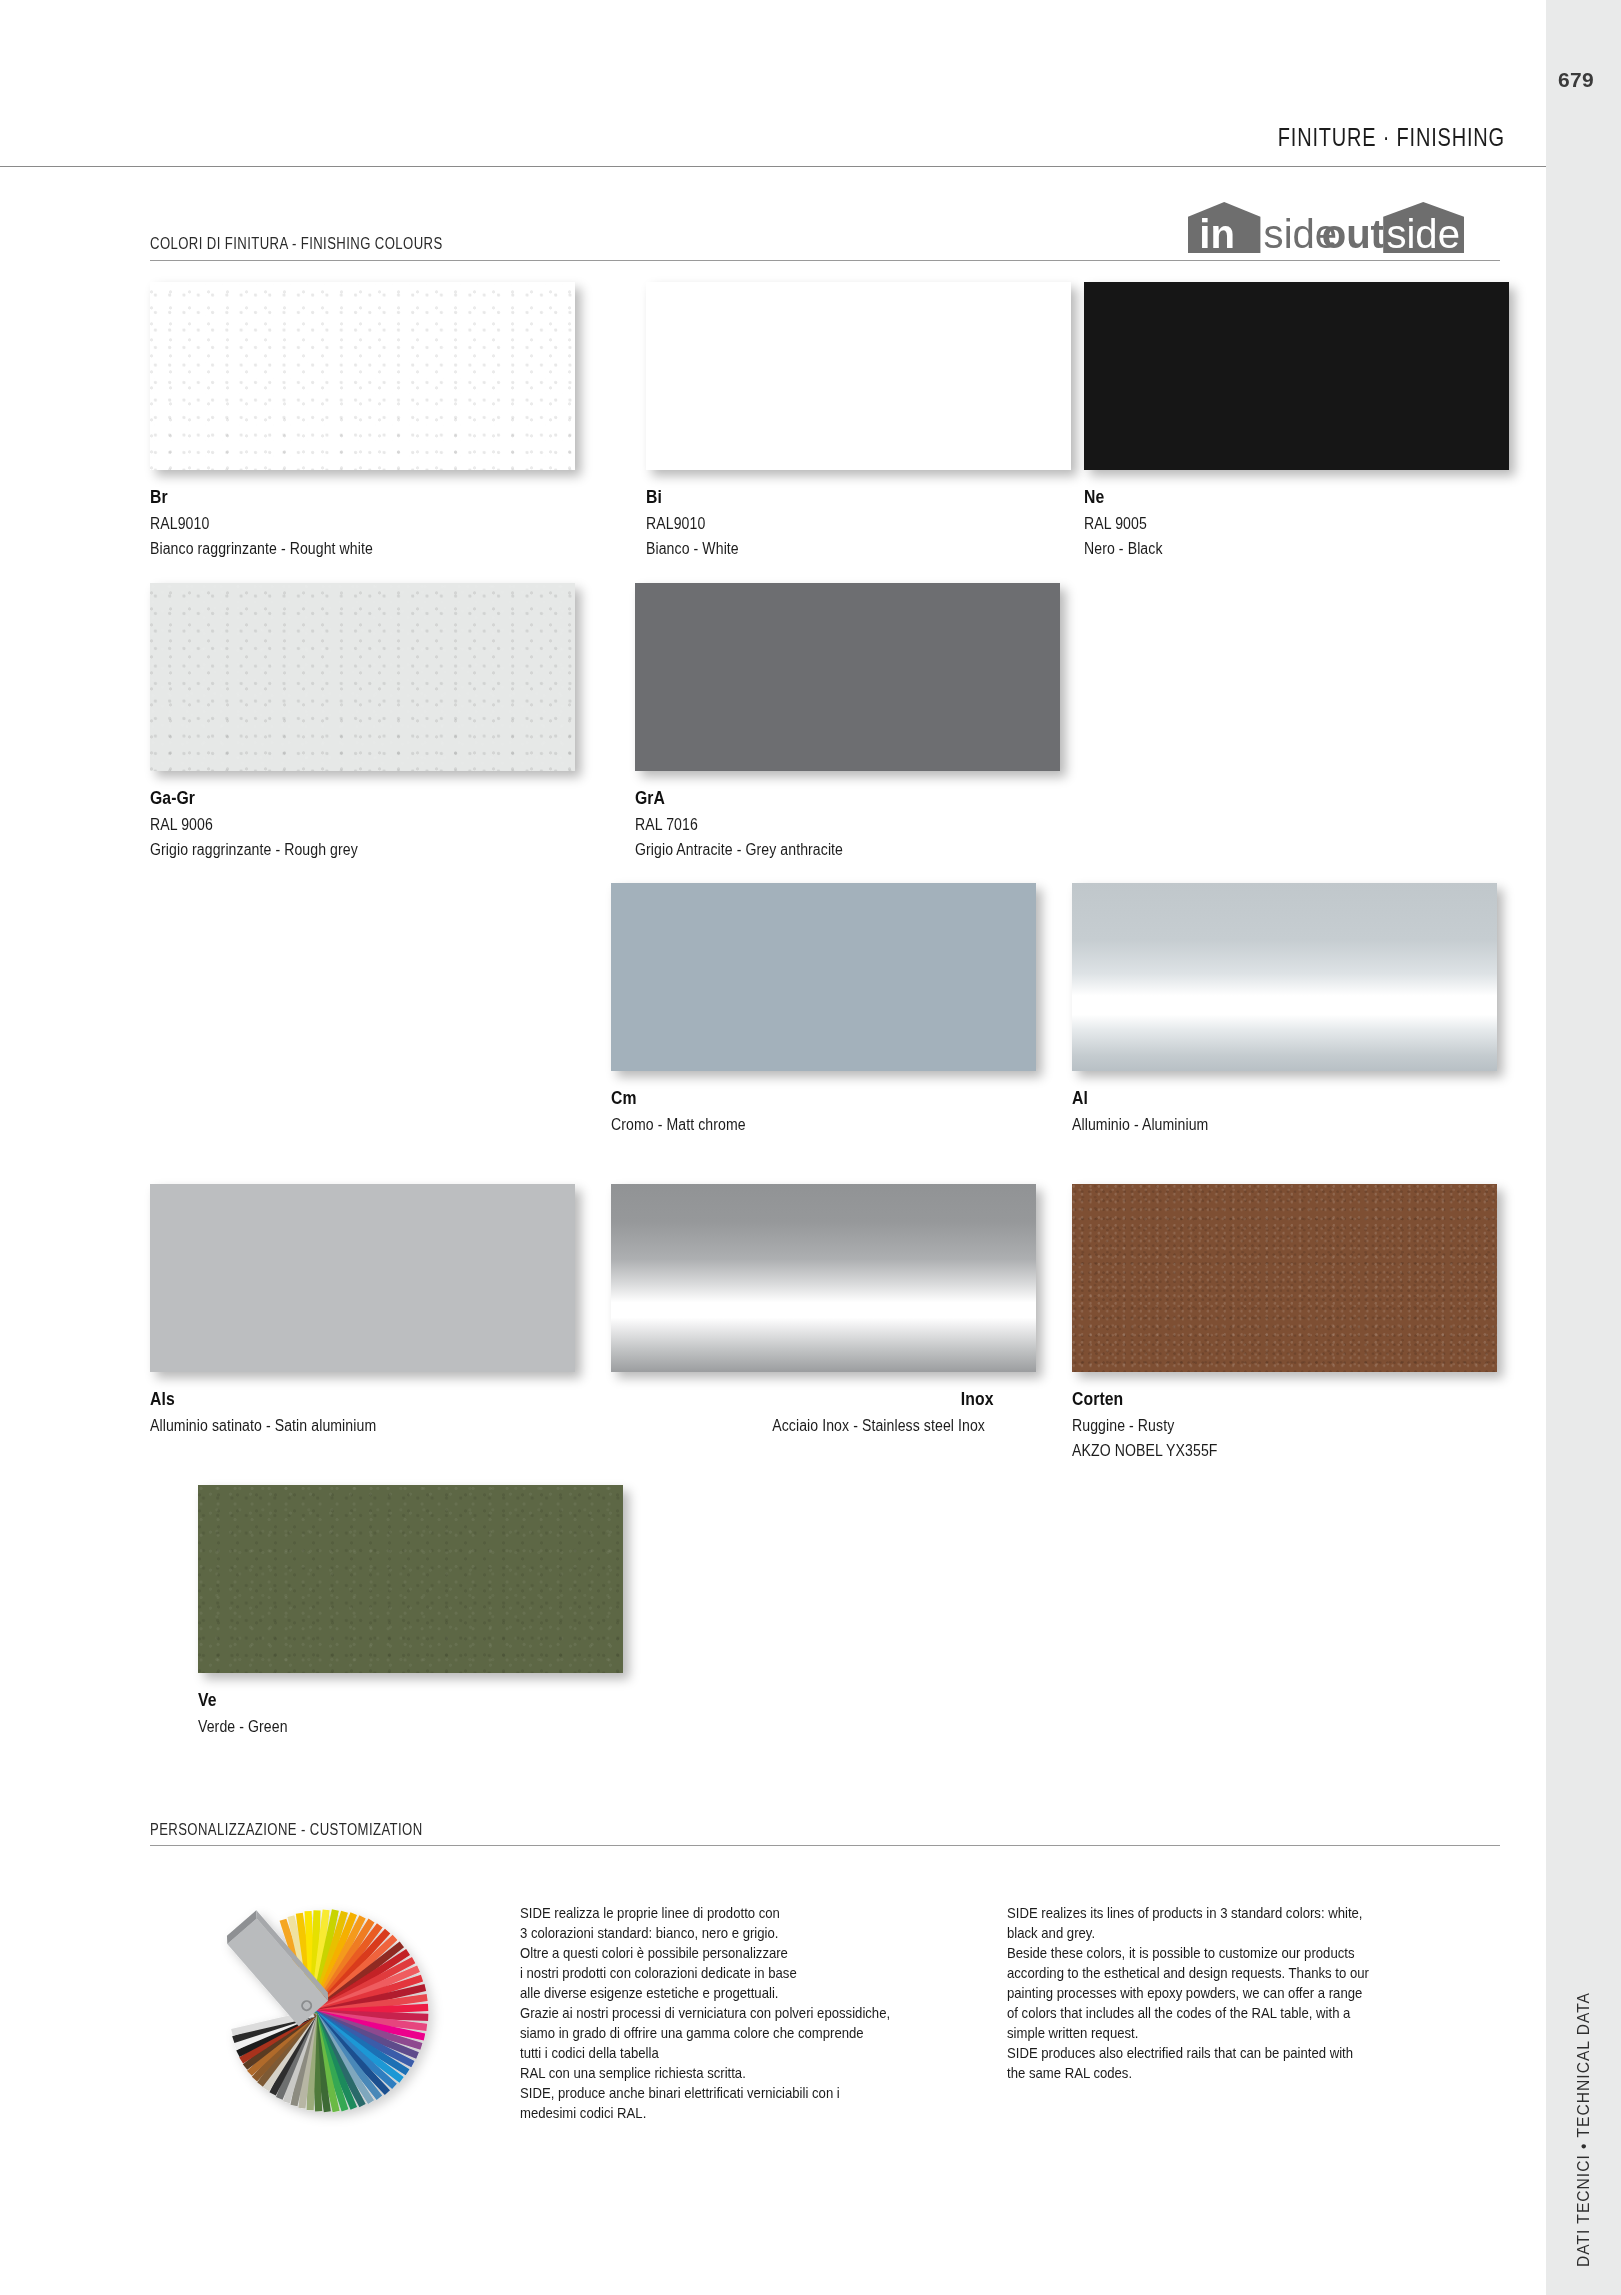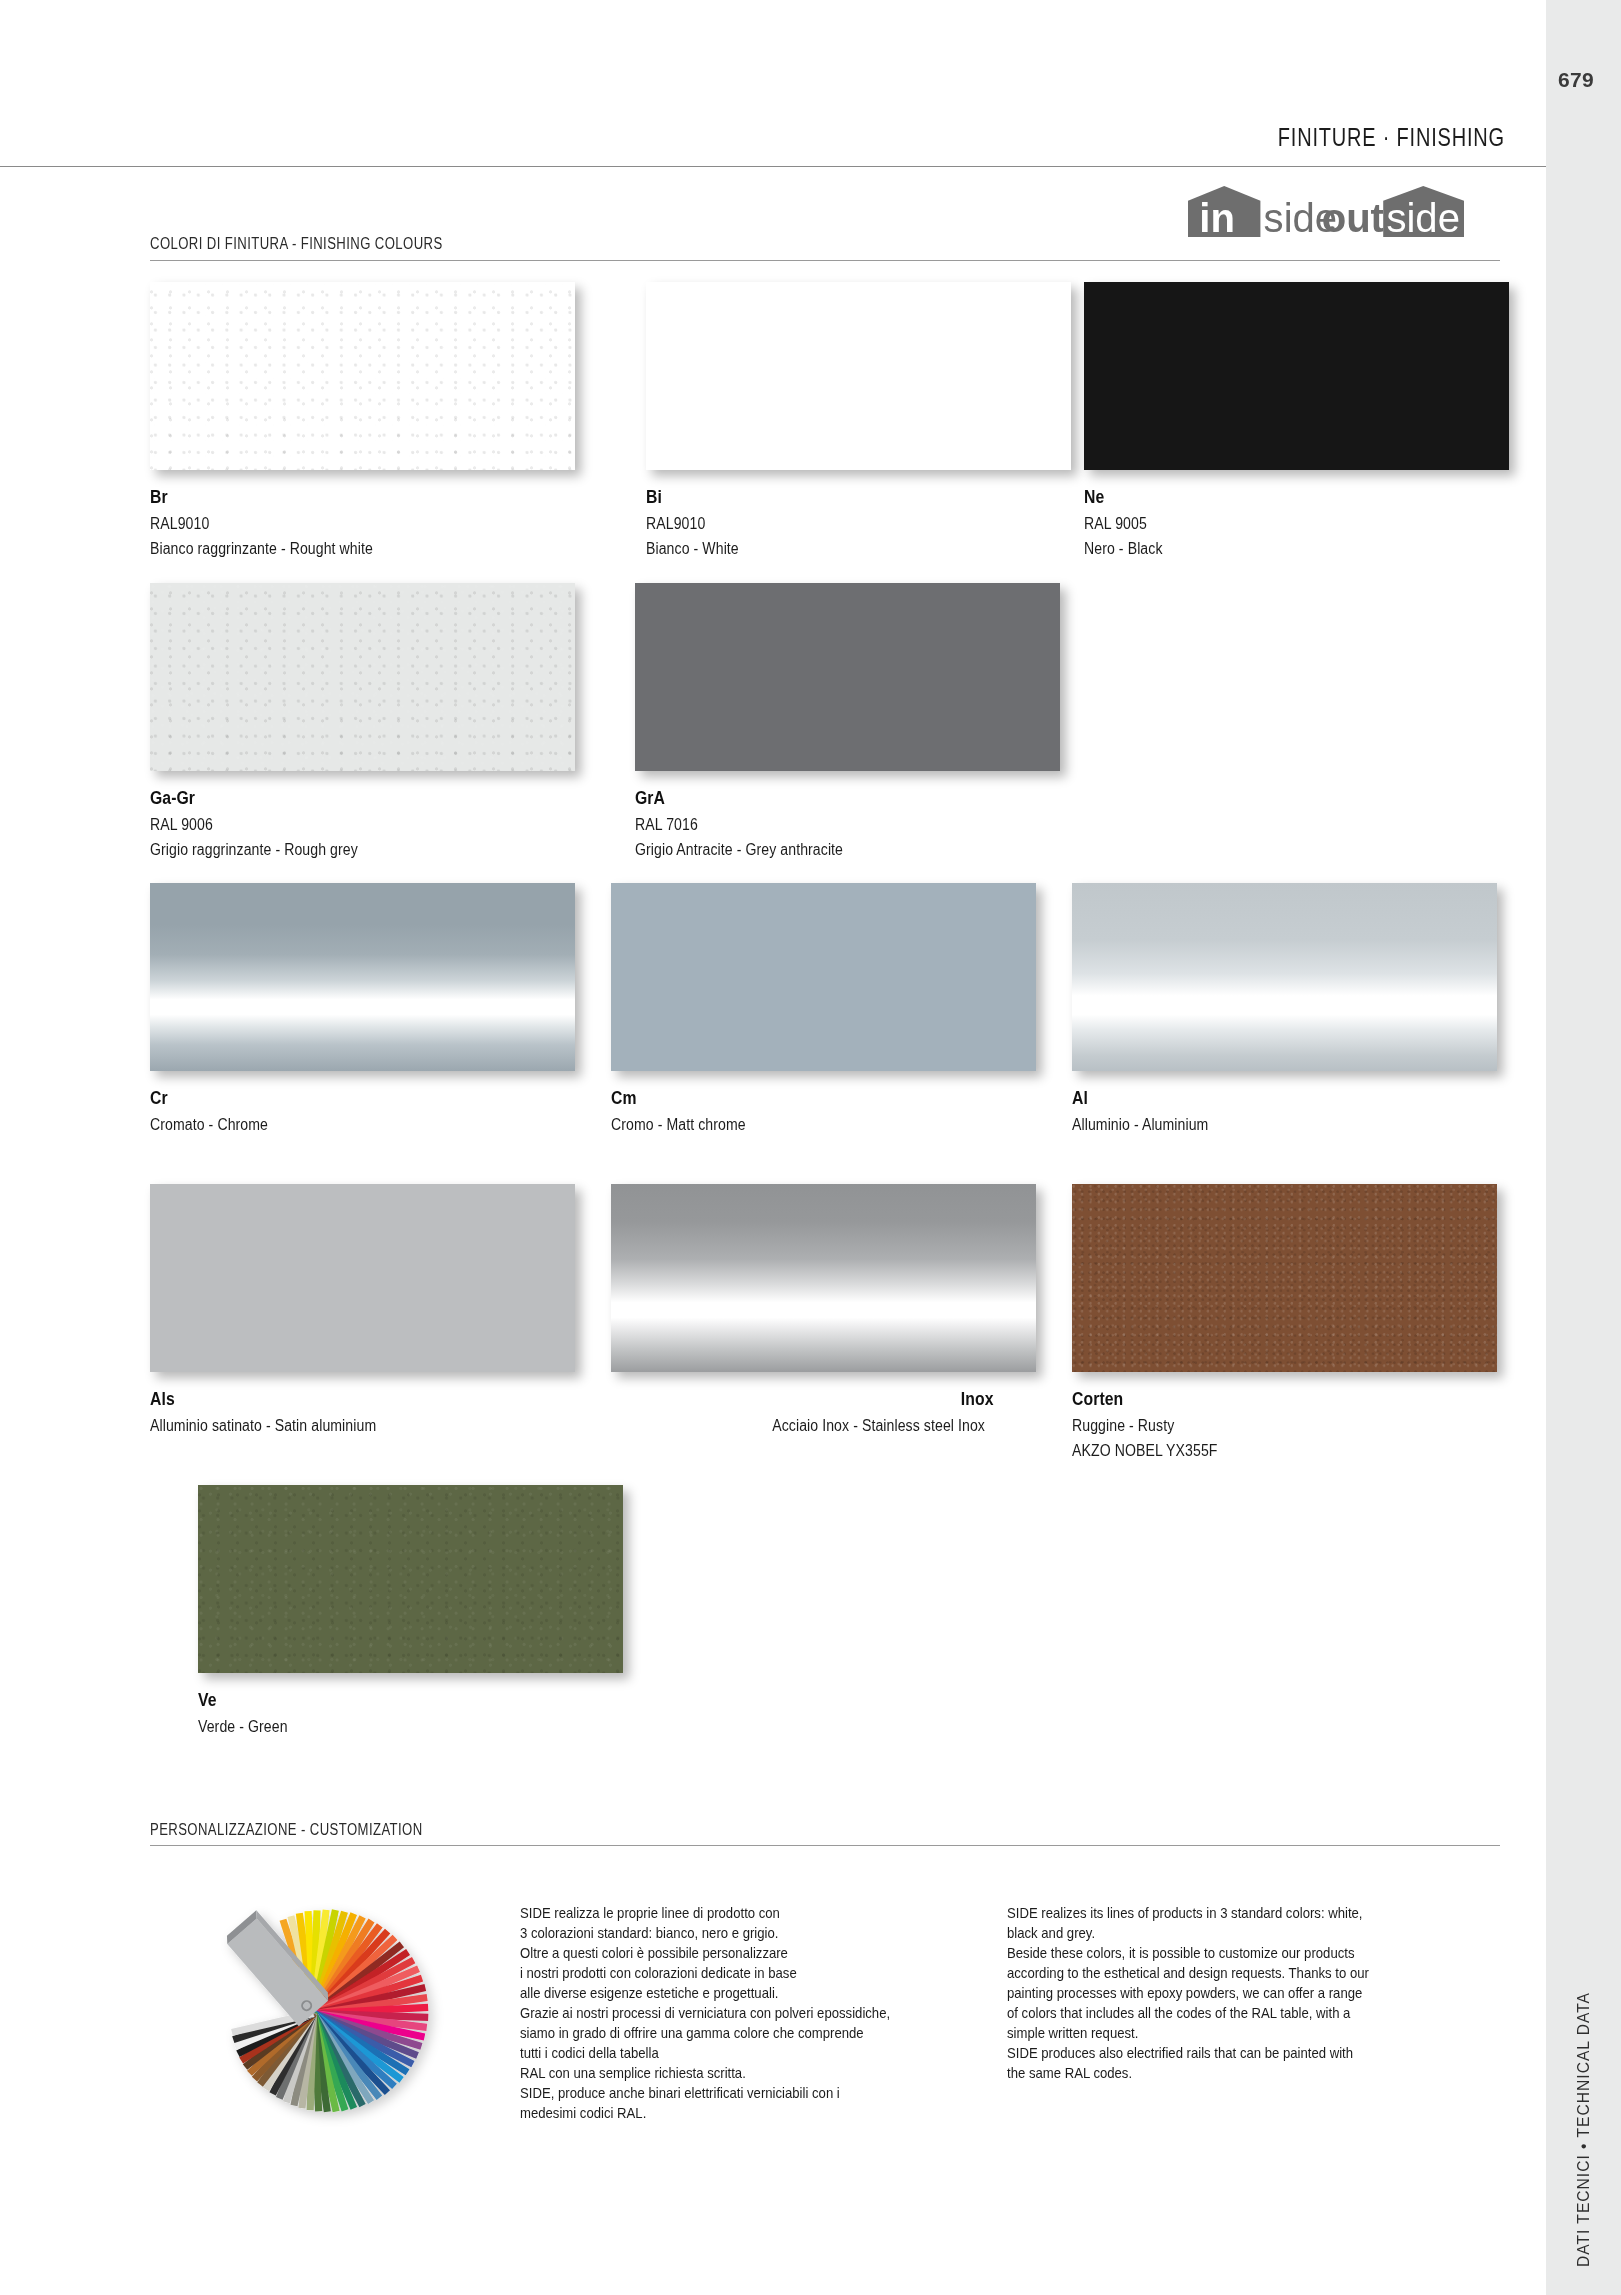--- a/index.html
+++ b/index.html
@@ -94,21 +94,21 @@
   .section-rule {
     position: absolute;
     height: 1.3px;
     background: #9a9a9a;
   }
 
   
   .io-logo {
     position: absolute;
     left: 1166px;
-    top: 184px;
+    top: 200px;
     width: 331px;
     height: 53px;
     text-align: center;
   }
   .io-logo svg { display:block; }
 
   
   .swatch-card { position: absolute; }
   .swatch {
     width: 425px;
@@ -264,25 +264,20 @@
   </div>
 
   <div class="swatch-card" style="left:611px; top:583px;margin-left:24px;">
     <div class="swatch fill-midgrey"></div>
     <div class="sw-code">GrA</div>
     <div class="sw-line">RAL 7016</div>
     <div class="sw-line">Grigio Antracite - Grey anthracite</div>
   </div>
 
 
-  <div class="swatch-card" style="left:150px; top:883px;">
-    <div class="swatch fill-chrome"></div>
-    <div class="sw-code">Cr</div>
-    <div class="sw-line">Cromato - Chrome</div>
-  </div>
 
   <div class="swatch-card" style="left:1072px; top:883px;">
     <div class="swatch fill-al"></div>
     <div class="sw-code">Al</div>
     <div class="sw-line">Alluminio - Aluminium</div>
   </div>
 
   <div class="swatch-card" style="left:611px; top:883px;">
     <div class="swatch fill-cm"></div>
     <div class="sw-code">Cm</div>

